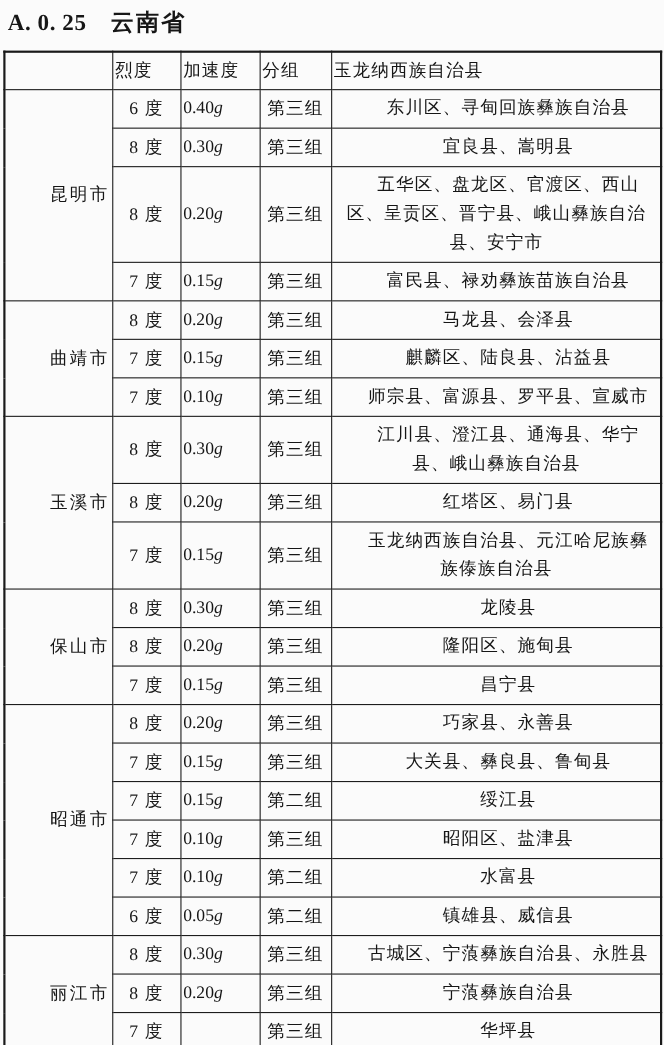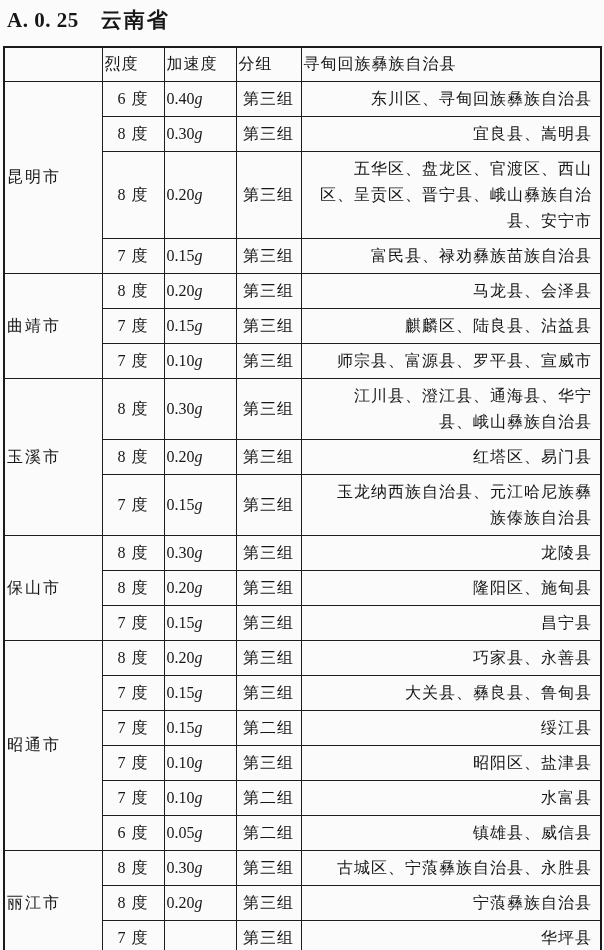--- a/index.html
+++ b/index.html
@@ -57,40 +57,40 @@
   tr.header-row th {
     height: 29px;
     text-align: left;
     letter-spacing: 1px;
     padding: 2px;
   }
   tr.data-row {
     height: 35px;
   }
   td.city-cell {
-    text-align: left;
+    text-align: right;
     letter-spacing: 2px;
     padding: 2px;
   }
   td.intensity-cell, td.group-cell {
     text-align: center;
     padding: 2px;
     letter-spacing: 1px;
   }
   td.accel-cell {
     text-align: left;
     padding: 2px;
     font-family: "Liberation Serif", "DejaVu Serif", serif;
   }
   td.accel-cell .g-unit {
     font-style: italic;
     font-family: "Liberation Serif", "DejaVu Serif", serif;
   }
   td.towns-cell {
-    text-align: right;
+    text-align: center;
     padding: 4px 8px 4px 9px;
     line-height: 26px;
     text-indent: 1.35em;
     letter-spacing: 1px;
   }
 </style>
 </head>
 <body>
 
 <div class="page">
@@ -106,21 +106,21 @@
       <col style="width:72px">
       <col style="width:65px">
       <col style="width:300px">
     </colgroup>
     <thead>
       <tr class="header-row">
         <th></th>
         <th>烈度</th>
         <th>加速度</th>
         <th>分组</th>
-        <th>寻甸回族彝族自治县</th>
+        <th>玉龙纳西族自治县</th>
       </tr>
     </thead>
     <tbody id="table-body">
         <tr class="data-row">
           <td class="city-cell" rowspan="4">昆明市</td>
           <td class="intensity-cell">6 度</td>
           <td class="accel-cell"><span>0.40</span><span class="g-unit">g</span></td>
           <td class="group-cell">第三组</td>
           <td class="towns-cell">东川区、寻甸回族彝族自治县</td>
         </tr>

